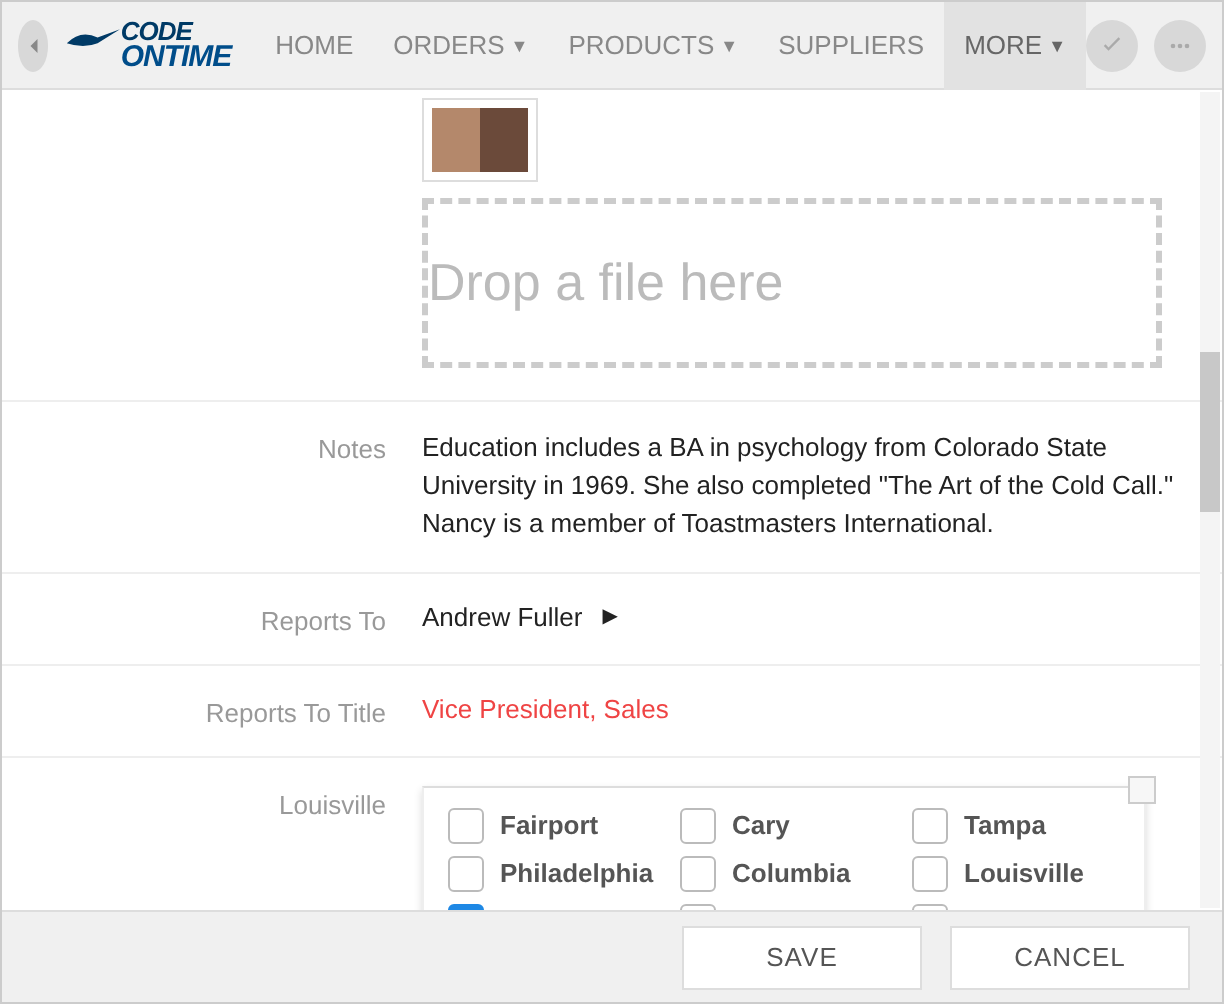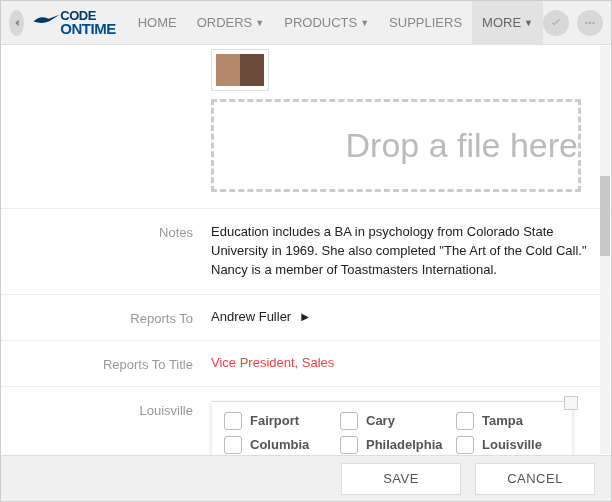--- a/index.html
+++ b/index.html
@@ -1,39 +1,39 @@
 <!DOCTYPE html>
 <html><head>
 <meta charset="utf-8">
 <style>
 * { box-sizing: border-box; margin: 0; padding: 0; }
 body { font-family: "Segoe UI", Arial, sans-serif; font-size: 13px; color: #333; background: #fff; width: 612px; height: 502px; overflow: hidden; position: relative; border: 1px solid #ccc; }
 .topbar { height: 44px; background: #f0f0f0; display: flex; align-items: center; padding: 0 8px; border-bottom: 1px solid #ddd; }
 .back-btn { width: 26px; height: 26px; border-radius: 50%; background: #d8d8d8; display: flex; align-items: center; justify-content: center; margin-right: 8px; cursor: pointer; }
 .back-btn svg { fill: #888; }
 .logo { display: flex; align-items: center; margin-right: 12px; }
-.logo-text { font-weight: bold; font-size: 13px; line-height: 0.9; }
+.logo-text { font-weight: bold; font-style: italic; font-size: 13px; line-height: 0.9; }
 .logo-text .top { color: #003a66; letter-spacing: -0.5px; }
 .logo-text .bot { color: #004d8a; font-size: 15px; letter-spacing: -0.5px; text-align: center; }
 .nav { display: flex; flex: 1; }
 .nav-item { padding: 0 10px; height: 44px; display: flex; align-items: center; color: #888; font-size: 13px; cursor: pointer; }
 .nav-item.active { background: #e2e2e2; color: #666; }
 .caret { margin-left: 3px; font-size: 9px; }
 .top-actions { display: flex; gap: 8px; margin-left: auto; }
 .circle-btn { width: 26px; height: 26px; border-radius: 50%; background: #d8d8d8; display: flex; align-items: center; justify-content: center; cursor: pointer; }
 .circle-btn svg { fill: #aaa; }
 .content { height: 410px; overflow-y: auto; background: #fff; }
 .photo-row { display: flex; padding: 4px 0 8px 0; }
 .label-cell { width: 210px; text-align: right; padding-right: 18px; color: #999; font-size: 13px; padding-top: 2px; }
 .value-cell { flex: 1; padding-right: 20px; }
 .thumb-wrap { display: inline-block; padding: 4px; border: 1px solid #ddd; }
 .thumb { width: 48px; height: 32px; display: flex; }
 .thumb .l { width: 24px; background: #b4886b; }
 .thumb .r { width: 24px; background: #6b4a3a; }
-.dropzone { border: 3px dashed #ccc; color: #bbb; font-size: 34px; text-align: right; padding: 24px 0; margin-top: 8px; margin-right: 10px; }
+.dropzone { border: 3px dashed #ccc; color: #bbb; font-size: 26px; text-align: left; padding: 24px 0; margin-top: 8px; margin-right: 10px; }
 .divider { height: 1px; background: #eee; margin: 8px 0; width: 100%; }
 .form-row { display: flex; padding: 6px 0; }
 .notes-value { color: #222; line-height: 1.45; font-size: 13px; padding-right: 24px; }
 .reports-link { color: #222; display: inline-flex; align-items: center; cursor: pointer; }
 .reports-link .tri { margin-left: 10px; font-size: 10px; }
 .readonly-val { color: #ef4444; }
 .territories-box { border-top: 1px solid #ddd; border-left: 1px solid #eee; border-right: 1px solid #eee; box-shadow: 0 2px 4px rgba(0,0,0,0.15); padding: 10px 12px 8px 12px; margin-right: 18px; position: relative; }
 .terr-grid { display: grid; grid-template-columns: repeat(3, 1fr); gap: 6px 12px; font-weight: bold; }
 .terr-item { display: flex; align-items: center; gap: 8px; color: #555; font-size: 13px; }
 .chk { width: 18px; height: 18px; border: 1px solid #bbb; border-radius: 3px; background: #fff; display: flex; align-items: center; justify-content: center; cursor: pointer; flex-shrink: 0; }
@@ -145,25 +145,25 @@
             <div class="terr-item">
               <div class="chk"></div>
               <span>Cary</span>
             </div>
             <div class="terr-item">
               <div class="chk"></div>
               <span>Tampa</span>
             </div>
             <div class="terr-item">
               <div class="chk"></div>
-              <span>Columbia</span>
+              <span>Philadelphia</span>
             </div>
             <div class="terr-item">
               <div class="chk"></div>
-              <span>Philadelphia</span>
+              <span>Columbia</span>
             </div>
             <div class="terr-item">
               <div class="chk"></div>
               <span>Louisville</span>
             </div>
             <div class="terr-item">
               <div class="chk checked">
                 <svg viewBox="0 0 24 24">
                   <path d="M9 16l-4-4 1.4-1.4L9 13.2l8.6-8.6L19 6l-10 10z"></path>
                 </svg>

